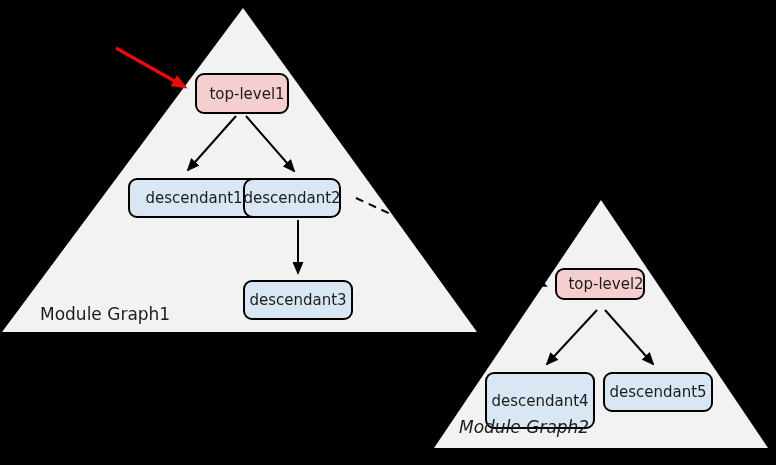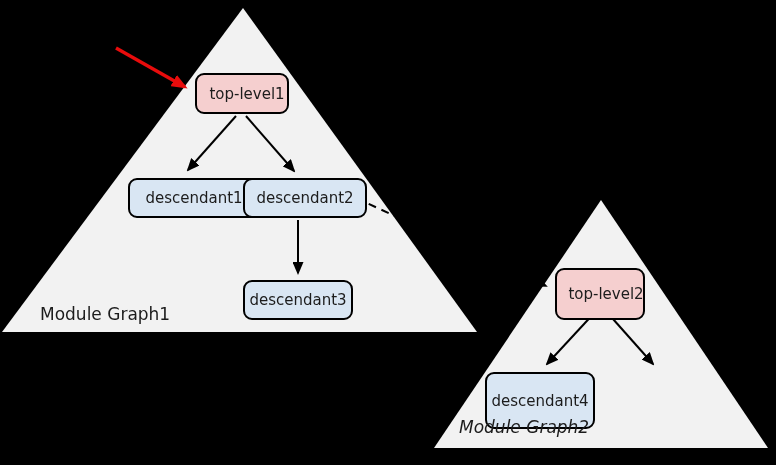--- a/index.html
+++ b/index.html
@@ -74,22 +74,23 @@
     <line class="edge-line" x1="597" y1="310" x2="547" y2="364" marker-end="url(#ah-black)"></line>
     <line class="edge-line" x1="605" y1="310" x2="653" y2="364" marker-end="url(#ah-black)"></line>
 
     <line class="edge-line edge-dashed" x1="356" y1="198" x2="546" y2="286" marker-end="url(#ah-black)"></line>
 
     <line class="red-line" x1="116" y1="48" x2="185" y2="87" marker-end="url(#ah-red)"></line>
   </svg>
 
   <div class="node top" style="left:195px; top:73px;  width:94px;  height:41px;padding-left:10px;">top-level1</div>
   <div class="node desc" style="left:128px; top:178px; width:132px; height:40px;">descendant1</div>
-  <div class="node desc" style="left:243px; top:178px; width:124px; height:40px;">descendant2</div>
+  <div class="node desc" style="left:243px; top:178px; width:98px; height:40px;border-radius:10px;">descendant2</div>
   <div class="node desc" style="left:243px; top:280px; width:110px; height:40px;">descendant3</div>
 
-  <div class="node top" style="left:555px; top:268px; width:90px;  height:52px;padding-left:12px;">top-level2</div>
+  <div class="node top" style="left:555px; top:268px; width:90px;  height:32px;padding-left:12px;">top-level2</div>
   <div class="node desc" style="left:485px; top:372px; width:110px; height:57px;">descendant4</div>
+  <div class="node desc" style="left:603px; top:372px; width:110px; height:40px;">descendant5</div>
 
   <div class="graph-title" style="left:40px; top:304px;">Module Graph1</div>
   <div class="graph-title" style="left:459px; top:417px;font-style:italic;">Module Graph2</div>
 
 </div>
 
 </body></html>

